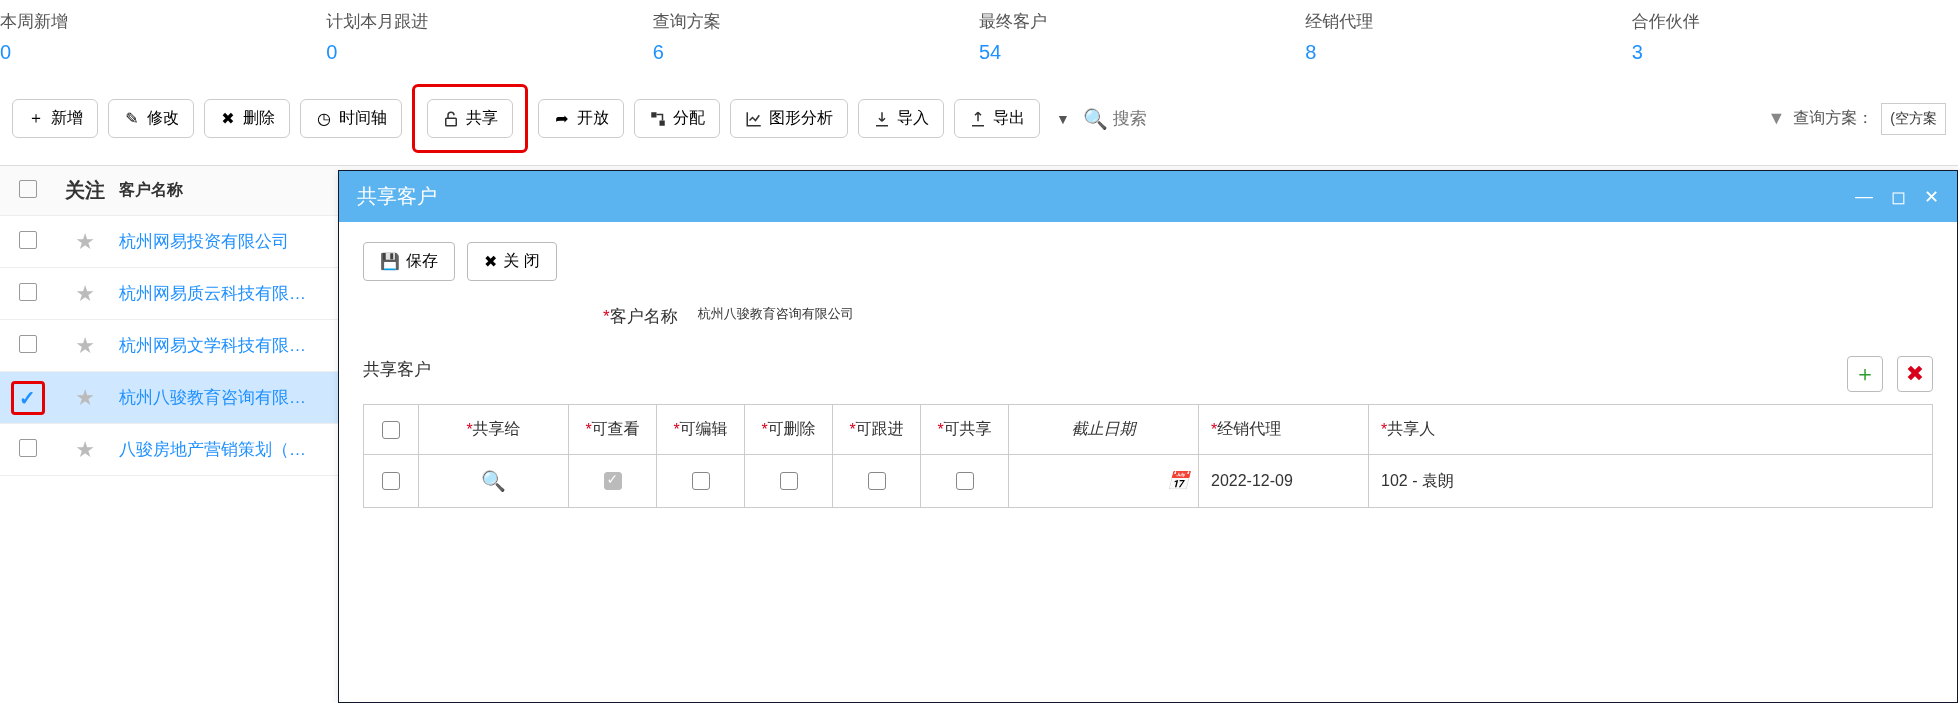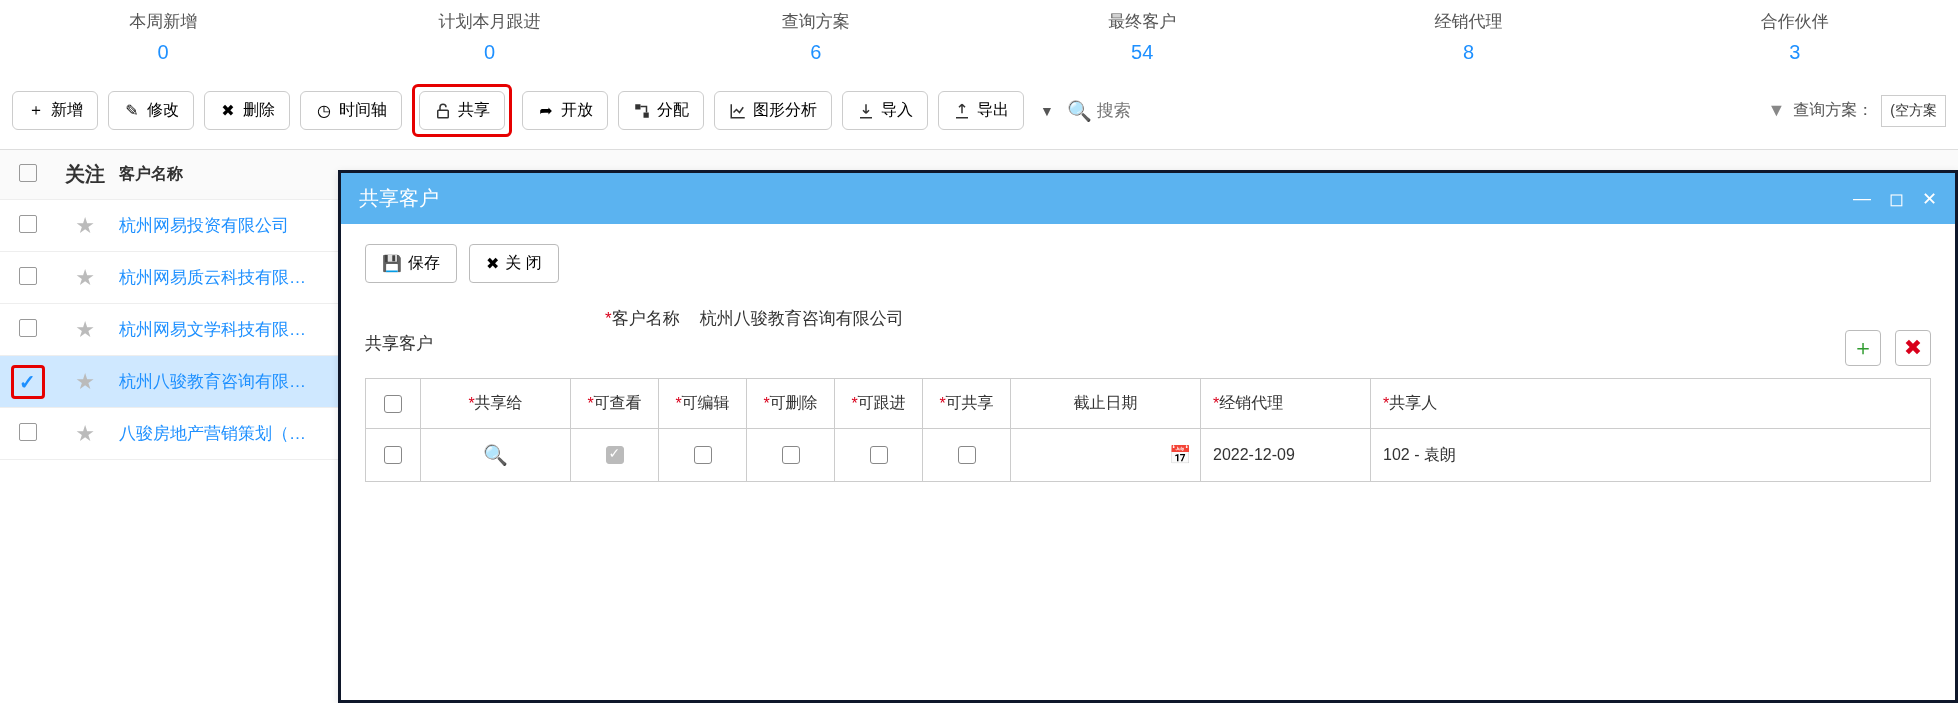--- a/index.html
+++ b/index.html
@@ -1,28 +1,28 @@
 <!DOCTYPE html>
 <html><head>
 <meta charset="utf-8">
 <style>
 * { box-sizing: border-box; margin: 0; padding: 0; }
 body { font-family: "Microsoft YaHei", Arial, sans-serif; font-size: 14px; color: #333; background: #fff; overflow: hidden; width: 1958px; height: 703px; position: relative; }
 
 
 .stats { display: flex; padding: 10px 0 20px 0; }
-.stat { flex: 1; text-align: center; }
+.stat { flex: 1; }
 .stat-label { color: #555; font-size: 17px; margin-bottom: 8px; }
 .stat-val { color: #1e90ff; font-size: 20px; font-weight: 500; }
 
 
 .toolbar { display: flex; gap: 10px; padding: 0 12px 12px 12px; align-items: center; }
 .tbtn { display: inline-flex; align-items: center; gap: 6px; border: 1px solid #ccc; border-radius: 6px; background: #fff; padding: 8px 14px; font-size: 16px; cursor: pointer; }
 .tbtn .ico { width: 18px; height: 18px; display: inline-flex; align-items: center; justify-content: center; }
-.highlight-box { border: 3px solid #e60000; border-radius: 6px; padding: 4px; }
+.highlight-box { border: 3px solid #e60000; border-radius: 6px; padding: 12px; }
 .dd-caret { font-size: 14px; color: #555; margin-left: 6px; }
 .search-wrap { display: inline-flex; align-items: center; gap: 4px; margin-left: 4px; }
 .search-input { border: none; outline: none; font-size: 17px; width: 220px; color: #1d4ed8; }
 .filter-wrap { display: inline-flex; align-items: center; gap: 8px; margin-left: auto; }
 .filter-label { color: #555; font-size: 16px; }
 .filter-val { border: 1px solid #ccc; padding: 6px 8px; min-width: 50px; background:#fff; }
 
 
 .tbl { border-top: 1px solid #ddd; }
 .thead, .trow { display: flex; align-items: center; border-bottom: 1px solid #eee; }
@@ -31,50 +31,50 @@
 .cell-star { width: 60px; text-align: center; color: #bbb; font-size: 22px; }
 .cell-name { flex: 1; padding: 14px 4px; color: #1e90ff; font-size: 17px; }
 .thead .cell-name, .thead .cell-star { color: #333; font-size: 16px; }
 .thead .cell-star { font-size: 20px; }
 .trow.selected { background: #cfe8ff; }
 .chk { width: 18px; height: 18px; border: 1.5px solid #999; display: inline-block; border-radius: 2px; position: relative; }
 .chk.red { border: 3px solid #e60000; width: 34px; height: 34px; border-radius: 4px; display:inline-flex; align-items:center; justify-content:center;}
 .chk.red::after { content:"✓"; color:#1e90ff; font-size:20px; font-weight:bold;}
 
 
-.modal { position: absolute; left: 338px; top: 170px; right: 0; bottom: 0; background: #fff; border: 3px solid #0f172a; box-shadow: 0 2px 8px rgba(0,0,0,0.1); }
+.modal { position: absolute; left: 338px; top: 170px; right: 0; bottom: 0; background: #fff; border: 1px solid #0f172a; box-shadow: 0 2px 8px rgba(0,0,0,0.1); }
 .modal-title { background: #5bb3f0; color: #fff; font-size: 20px; padding: 12px 18px; display: flex; align-items: center; }
 .modal-title-text { flex: 1; }
 .win-ctrl { display: flex; gap: 18px; font-size: 18px; }
 .win-ctrl span { cursor: pointer; }
 .modal-body { padding: 20px 24px; }
 .modal-btns { display: flex; gap: 12px; margin-bottom: 24px; }
 .mbtn { display: inline-flex; align-items: center; gap: 6px; border: 1px solid #bbb; border-radius: 4px; background: #fff; padding: 8px 16px; font-size: 16px; cursor: pointer; }
 
-.form-row { display: flex; padding-left: 240px; }
+.form-row { display: flex; margin-bottom: 28px; padding-left: 240px; }
 .form-label { font-size: 17px; }
 .req { color: #d9001b; }
-.form-val { margin-left: 20px; font-size: 17px; }
+.form-val { margin-left: 20px; font-size: 13px; }
 
 .sub-title { font-size: 17px; color: #333; margin-bottom: 10px; }
 .sub-head { display: flex; align-items: center; }
 .sub-head-right { margin-left: auto; display: flex; gap: 14px; }
 .icon-btn { width: 36px; height: 36px; border: 1px solid #bbb; border-radius: 4px; display: inline-flex; align-items: center; justify-content: center; font-size: 22px; cursor: pointer; background:#fff;}
 .icon-btn.add { color: #2e9b2e; }
 .icon-btn.del { color: #d9001b; }
 
 .grid { border: 1px solid #ccc; margin-top: 12px; }
 .grow { display: flex; border-bottom: 1px solid #ccc; }
 .grow:last-child { border-bottom: none; }
 .gcell { border-right: 1px solid #ccc; padding: 14px 8px; text-align: center; font-size: 16px; display:flex; align-items:center; justify-content:center;}
 .gcell:last-child { border-right: none; }
 .gc-chk { width: 55px; }
 .gc-share { width: 150px; }
 .gc-v { width: 88px; }
-.gc-date { width: 190px; }
+.gc-date { width: 190px; font-style: italic; }
 .gc-sdate { width: 170px; text-align: left; padding-left: 12px; justify-content:flex-start;}
 .gc-person { flex: 1; text-align: left; padding-left: 12px; justify-content:flex-start;}
 .ghead .gcell { color: #333; }
 .ghead .req { color: #d9001b; }
 .chk2 { width: 18px; height: 18px; border: 1.5px solid #888; border-radius: 3px; display:inline-block;}
 .chk2.on { background: #bbb; position: relative; border-color:#bbb;}
 .chk2.on::after { content:"✓"; color:#fff; font-size:14px; position:absolute; left:2px; top:-2px;}
 .mag { color: #1e90ff; font-size: 20px; }
 .cal-ico { font-size: 18px; color: #555; margin-left: auto;}
 

